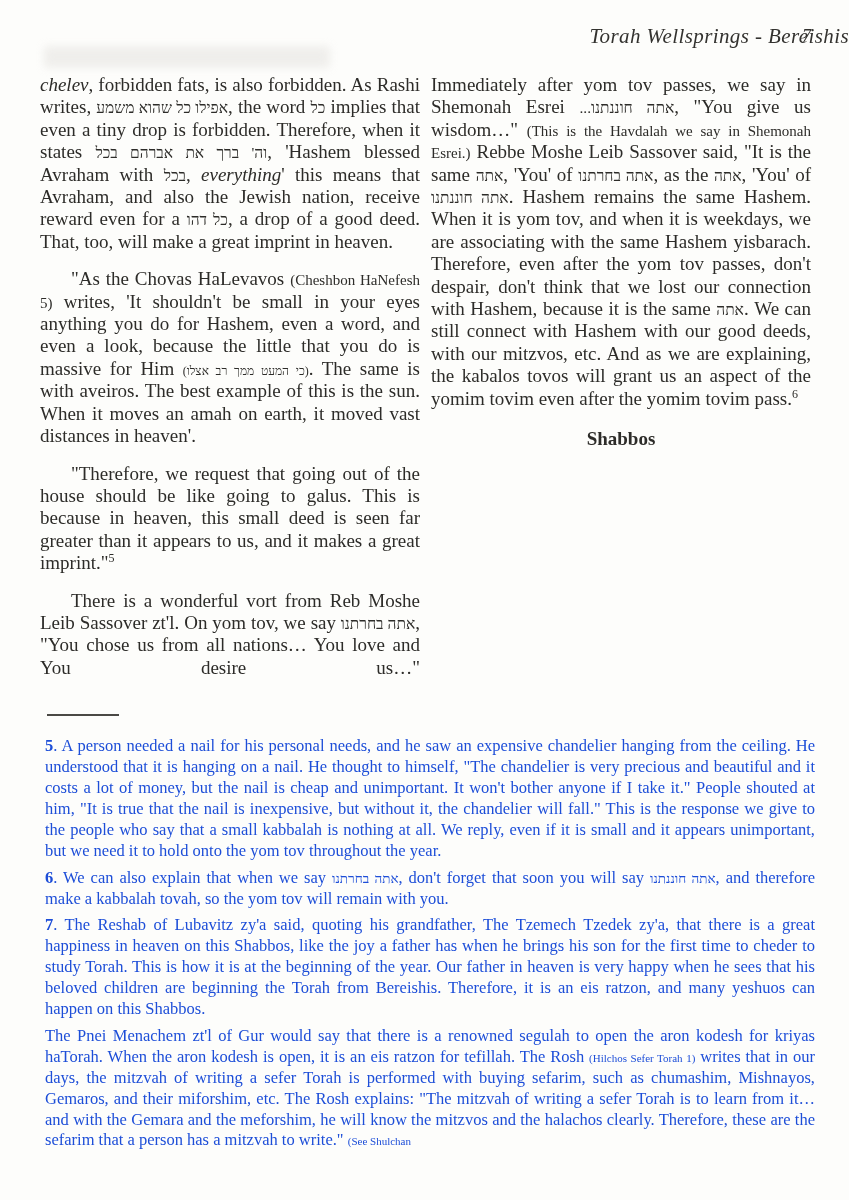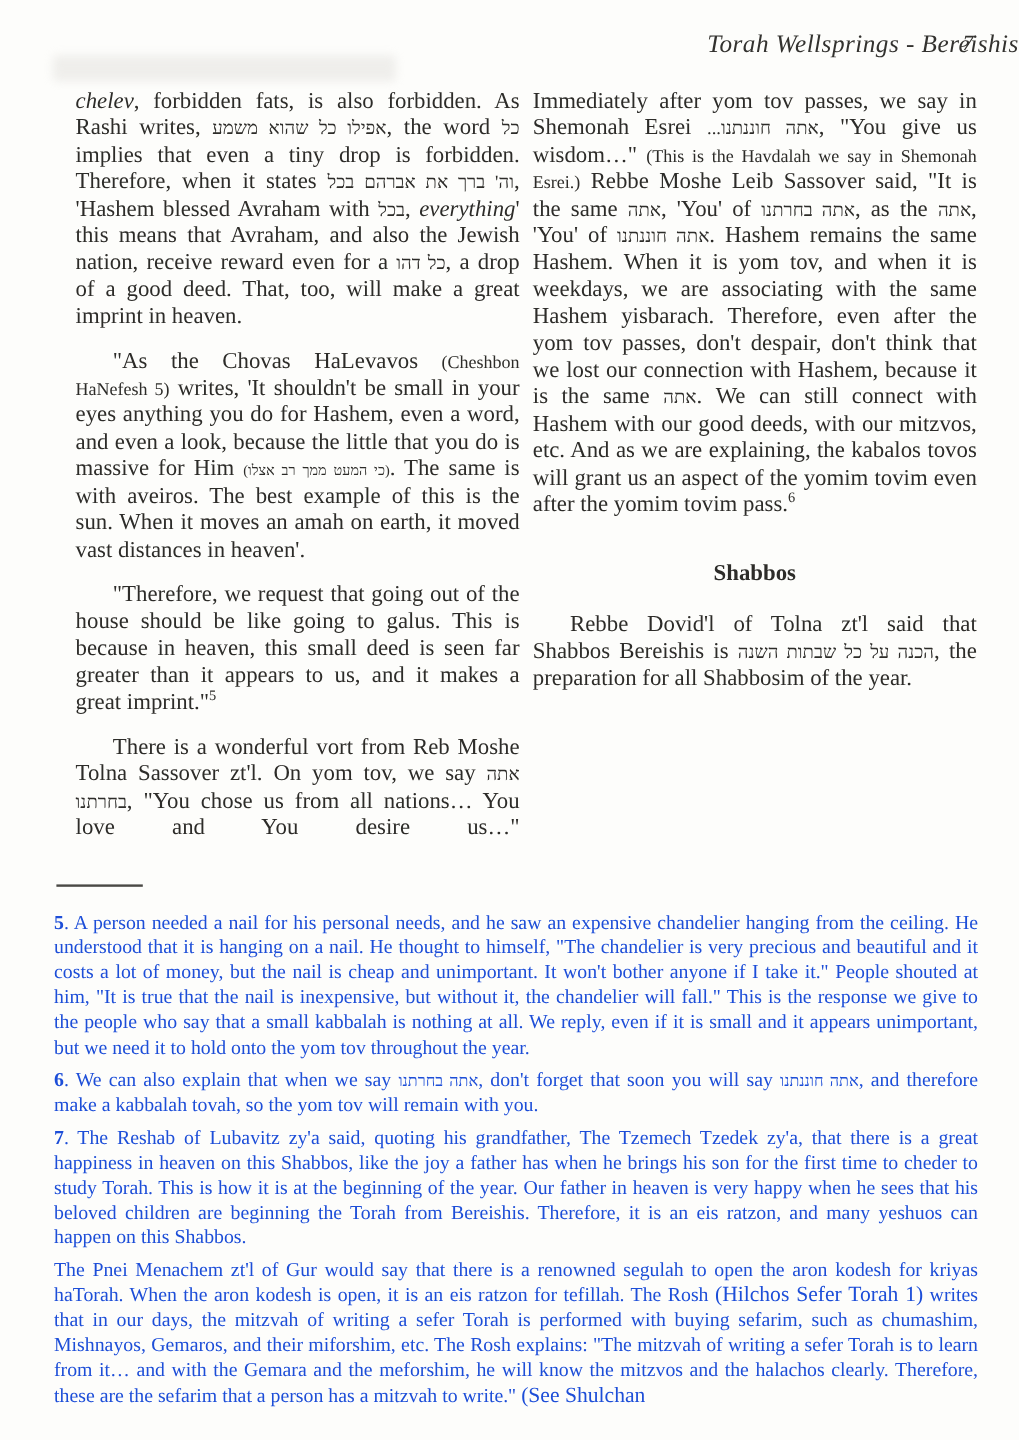--- a/index.html
+++ b/index.html
@@ -31,36 +31,36 @@
   .smudge{
     position:absolute;left:44px;top:46px;width:286px;height:22px;
     background:#d9d7d3;
     opacity:.38;
     filter:blur(4px);
     border-radius:3px;
   }
   
   .main{
     display:flex;
-    padding:16px 35px 0 63px;
+    padding:16px 35px 0 40px;
     gap:11px;
   }
   .col{width:380px;}
   .para{
     font-size:19px;
     line-height:22.4px;
     text-align:justify;
     margin:0 0 15px 0;
   }
   .para.indent{text-indent:31px;}
   .para.jlast{text-align-last:justify;}
   .para.heading{
     text-align:left;text-align-last:center;
     font-weight:bold;
-    margin:34px 0 21px 0;
+    margin:18px 0 21px 0;
   }
   .run{line-height:inherit;}
   .run.italic{font-style:italic;}
   .run.bold{font-weight:bold;}
   .run.small{font-size:15px;line-height:1;}
   .run.hebrew{font-size:15.5px;line-height:1;font-family:"Liberation Serif","DejaVu Sans",serif;}
   .run.hebrew-small{font-size:12px;line-height:1;font-family:"Liberation Serif","DejaVu Sans",serif;}
   .run.sup{font-size:12px;vertical-align:super;line-height:0;}
   
   .fn-divider{
@@ -70,45 +70,44 @@
   }
   .footnotes{padding:0 34px 0 45px;}
   .fn{
     font-size:16.5px;
     line-height:20.9px;
     text-align:justify;
     margin:0 0 6px 0;
     color:#1d4ed8;
   }
   .fn-num{font-weight:bold;}
-  .fn .run.small{font-size:18px;line-height:1;}
+  .fn .run.small{font-size:11px;line-height:1;}
   .fn .run.hebrew{font-size:13.5px;line-height:1;}
 </style>
 </head>
 <body>
 
 <div class="page">
 
   <div class="header">
     <div class="smudge"></div>
     <div class="title">Torah Wellsprings - Bereishis</div>
     <div class="pagenum">7</div>
   </div>
 
   <div class="main">
     <div class="col" id="left-col">
         <p class="para"><span class="run italic">chelev</span><span class="run plain">, forbidden fats, is also forbidden. As Rashi writes, </span><span class="run hebrew" dir="rtl">אפילו כל שהוא משמע</span><span class="run plain">, the word </span><span class="run hebrew" dir="rtl">כל</span><span class="run plain"> implies that even a tiny drop is forbidden. Therefore, when it states </span><span class="run hebrew" dir="rtl">וה' ברך את אברהם בכל</span><span class="run plain">, 'Hashem blessed Avraham with </span><span class="run hebrew" dir="rtl">בכל</span><span class="run plain">, </span><span class="run italic">everything</span><span class="run plain">' this means that Avraham, and also the Jewish nation, receive reward even for a </span><span class="run hebrew" dir="rtl">כל דהו</span><span class="run plain">, a drop of a good deed. That, too, will make a great imprint in heaven.</span></p>
         <p class="para indent"><span class="run plain">"As the Chovas HaLevavos </span><span class="run small">(Cheshbon HaNefesh 5)</span><span class="run plain"> writes, 'It shouldn't be small in your eyes anything you do for Hashem, even a word, and even a look, because the little that you do is massive for Him </span><span class="run hebrew-small" dir="rtl">(כי המעט ממך רב אצלו)</span><span class="run plain">. The same is with aveiros. The best example of this is the sun. When it moves an amah on earth, it moved vast distances in heaven'.</span></p>
         <p class="para indent"><span class="run plain">"Therefore, we request that going out of the house should be like going to galus. This is because in heaven, this small deed is seen far greater than it appears to us, and it makes a great imprint."</span><span class="run sup">5</span></p>
-        <p class="para indent jlast"><span class="run plain">There is a wonderful vort from Reb Moshe Tolna Sassover zt'l. On yom tov, we say </span><span class="run hebrew" dir="rtl">אתה בחרתנו</span><span class="run plain">, "You chose us from all nations… You love and You desire us…"</span></p>
+        <p class="para indent jlast"><span class="run plain">There is a wonderful vort from Reb Moshe Leib Sassover zt'l. On yom tov, we say </span><span class="run hebrew" dir="rtl">אתה בחרתנו</span><span class="run plain">, "You chose us from all nations… You love and You desire us…"</span></p>
       </div>
     <div class="col" id="right-col">
         <p class="para"><span class="run plain">Immediately after yom tov passes, we say in Shemonah Esrei </span><span class="run hebrew" dir="rtl">אתה חוננתנו...</span><span class="run plain">, "You give us wisdom…" </span><span class="run small">(This is the Havdalah we say in Shemonah Esrei.)</span><span class="run plain"> Rebbe Moshe Leib Sassover said, "It is the same </span><span class="run hebrew" dir="rtl">אתה</span><span class="run plain">, 'You' of </span><span class="run hebrew" dir="rtl">אתה בחרתנו</span><span class="run plain">, as the </span><span class="run hebrew" dir="rtl">אתה</span><span class="run plain">, 'You' of </span><span class="run hebrew" dir="rtl">אתה חוננתנו</span><span class="run plain">. Hashem remains the same Hashem. When it is yom tov, and when it is weekdays, we are associating with the same Hashem yisbarach. Therefore, even after the yom tov passes, don't despair, don't think that we lost our connection with Hashem, because it is the same </span><span class="run hebrew" dir="rtl">אתה</span><span class="run plain">. We can still connect with Hashem with our good deeds, with our mitzvos, etc. And as we are explaining, the kabalos tovos will grant us an aspect of the yomim tovim even after the yomim tovim pass.</span><span class="run sup">6</span></p>
         <p class="para heading"><span class="run bold">Shabbos</span></p>
-        <p class="para indent"><span class="run plain">Rebbe Dovid'l of Tolna zt'l said that Shabbos Bereishis is </span><span class="run hebrew" dir="rtl">הכנה על כל שבתות השנה</span><span class="run plain">, the preparation for all Shabbosim of the year.</span></p>
       </div>
   </div>
 
   <div class="fn-divider"></div>
 
   <div class="footnotes" id="footnotes">
       <p class="fn"><span class="fn-num">5</span>. <span class="run plain">A person needed a nail for his personal needs, and he saw an expensive chandelier hanging from the ceiling. He understood that it is hanging on a nail. He thought to himself, "The chandelier is very precious and beautiful and it costs a lot of money, but the nail is cheap and unimportant. It won't bother anyone if I take it." People shouted at him, "It is true that the nail is inexpensive, but without it, the chandelier will fall." This is the response we give to the people who say that a small kabbalah is nothing at all. We reply, even if it is small and it appears unimportant, but we need it to hold onto the yom tov throughout the year.</span></p>
       <p class="fn"><span class="fn-num">6</span>. <span class="run plain">We can also explain that when we say </span><span class="run hebrew" dir="rtl">אתה בחרתנו</span><span class="run plain">, don't forget that soon you will say </span><span class="run hebrew" dir="rtl">אתה חוננתנו</span><span class="run plain">, and therefore make a kabbalah tovah, so the yom tov will remain with you.</span></p>
       <p class="fn"><span class="fn-num">7</span>. <span class="run plain">The Reshab of Lubavitz zy'a said, quoting his grandfather, The Tzemech Tzedek zy'a, that there is a great happiness in heaven on this Shabbos, like the joy a father has when he brings his son for the first time to cheder to study Torah. This is how it is at the beginning of the year. Our father in heaven is very happy when he sees that his beloved children are beginning the Torah from Bereishis. Therefore, it is an eis ratzon, and many yeshuos can happen on this Shabbos.</span></p>
       <p class="fn"><span class="run plain">The Pnei Menachem zt'l of Gur would say that there is a renowned segulah to open the aron kodesh for kriyas haTorah. When the aron kodesh is open, it is an eis ratzon for tefillah. The Rosh </span><span class="run small">(Hilchos Sefer Torah 1)</span><span class="run plain"> writes that in our days, the mitzvah of writing a sefer Torah is performed with buying sefarim, such as chumashim, Mishnayos, Gemaros, and their miforshim, etc. The Rosh explains: "The mitzvah of writing a sefer Torah is to learn from it… and with the Gemara and the meforshim, he will know the mitzvos and the halachos clearly. Therefore, these are the sefarim that a person has a mitzvah to write." </span><span class="run small">(See Shulchan</span></p>

